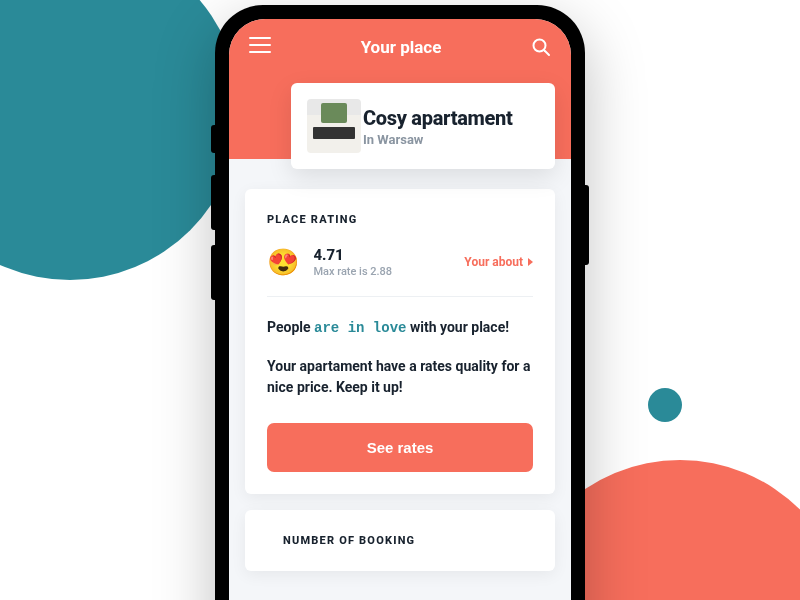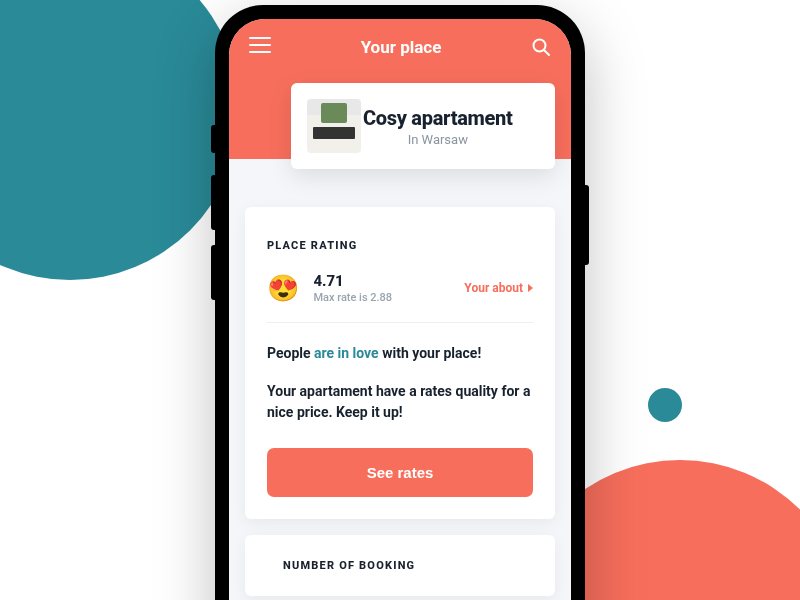--- a/index.html
+++ b/index.html
@@ -156,36 +156,35 @@
 .title-text h2 {
   font-size: 20px;
   font-weight: 800;
   color: #18222e;
   margin-bottom: 2px;
   letter-spacing: -0.3px;
 }
 .title-text p {
   font-size: 13px;
   color: #8a95a1;
-  font-weight: 400;
-  text-align: center;
+  font-weight: 700;
 }
 
 .content {
   position: absolute;
   top: 140px;
   left: 0;
   right: 0;
   bottom: 0;
   overflow: hidden;
 }
 
 .rating-card {
-  margin-top: 48px;
-  padding: 32px 22px 22px 22px;
+  margin-top: 30px;
+  padding: 24px 22px 22px 22px;
 }
 .section-label {
   font-size: 11px;
   font-weight: 800;
   letter-spacing: 1.2px;
   color: #18222e;
   text-transform: uppercase;
 }
 .rating-row {
   display: flex;
@@ -226,21 +225,21 @@
   border-bottom: 4px solid transparent;
   border-left: 5px solid #f76e5c;
 }
 .rating-desc {
   margin-top: 20px;
   font-size: 14px;
   font-weight: 700;
   color: #18222e;
   line-height: 1.55;
 }
-.rating-desc .teal { color: #2a8a98; }
+.rating-desc .teal { color: #2a8a98; font-family: Liberation Mono, monospace; }
 .rating-desc p + p { margin-top: 16px; }
 .see-rates-btn {
   margin-top: 24px;
   width: 100%;
   background: #f76e5c;
   color: #fff;
   border: none;
   padding: 16px;
   font-size: 15px;
   font-weight: 700;

